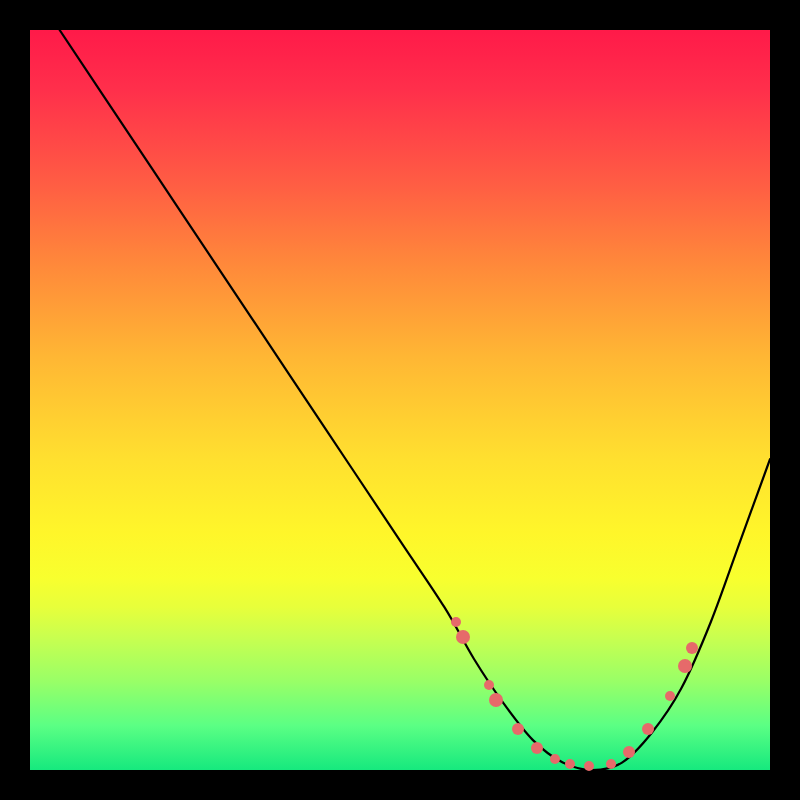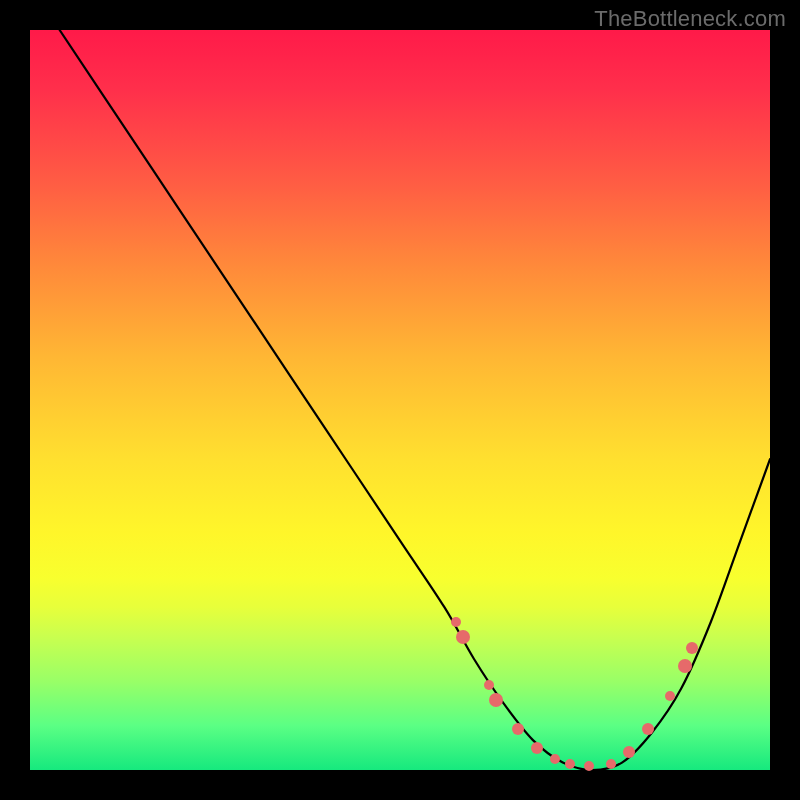--- a/index.html
+++ b/index.html
@@ -52,21 +52,20 @@
     border-radius: 50%;
     background: #e66a6a;
     transform: translate(-50%, -50%);
     z-index: 3;
   }
 </style>
 </head>
 <body>
 
 <div class="frame">
-  <div class="watermark">TheBottleneck.com</div>
   <div class="plot">
     <svg class="curve" viewBox="0 0 740 740" preserveAspectRatio="none">
       <path id="curve-path" d="M 29.60 0.00 C 37.00 11.10, 54.27 37.00, 74.00 66.60 C 93.73 96.20, 123.33 140.60, 148.00 177.60 C 172.67 214.60, 197.33 251.60, 222.00 288.60 C 246.67 325.60, 271.33 362.60, 296.00 399.60 C 320.67 436.60, 350.27 481.00, 370.00 510.60 C 389.73 540.20, 402.07 557.47, 414.40 577.20 C 426.73 596.93, 434.13 612.97, 444.00 629.00 C 453.87 645.03, 463.73 659.83, 473.60 673.40 C 483.47 686.97, 493.33 700.53, 503.20 710.40 C 513.07 720.27, 522.93 727.67, 532.80 732.60 C 542.67 737.53, 552.53 740.00, 562.40 740.00 C 572.27 740.00, 582.13 738.77, 592.00 732.60 C 601.87 726.43, 611.73 715.33, 621.60 703.00 C 631.47 690.67, 641.33 677.10, 651.20 658.60 C 661.07 640.10, 670.93 616.67, 680.80 592.00 C 690.67 567.33, 700.53 537.73, 710.40 510.60 C 720.27 483.47, 735.07 442.77, 740.00 429.20" fill="none" stroke="#000000" stroke-width="2.2" stroke-linecap="round" stroke-linejoin="round"></path>
     </svg>
     <div id="dots">
         <div class="dot" style="left: 425.5px; top: 592px; width: 10px; height: 10px; background: rgb(230, 106, 106);"></div>
         <div class="dot" style="left: 432.9px; top: 606.8px; width: 14px; height: 14px; background: rgb(230, 106, 106);"></div>
         <div class="dot" style="left: 458.8px; top: 654.9px; width: 10px; height: 10px; background: rgb(230, 106, 106);"></div>
         <div class="dot" style="left: 466.2px; top: 669.7px; width: 14px; height: 14px; background: rgb(230, 106, 106);"></div>
         <div class="dot" style="left: 488.4px; top: 699.3px; width: 12px; height: 12px; background: rgb(230, 106, 106);"></div>

